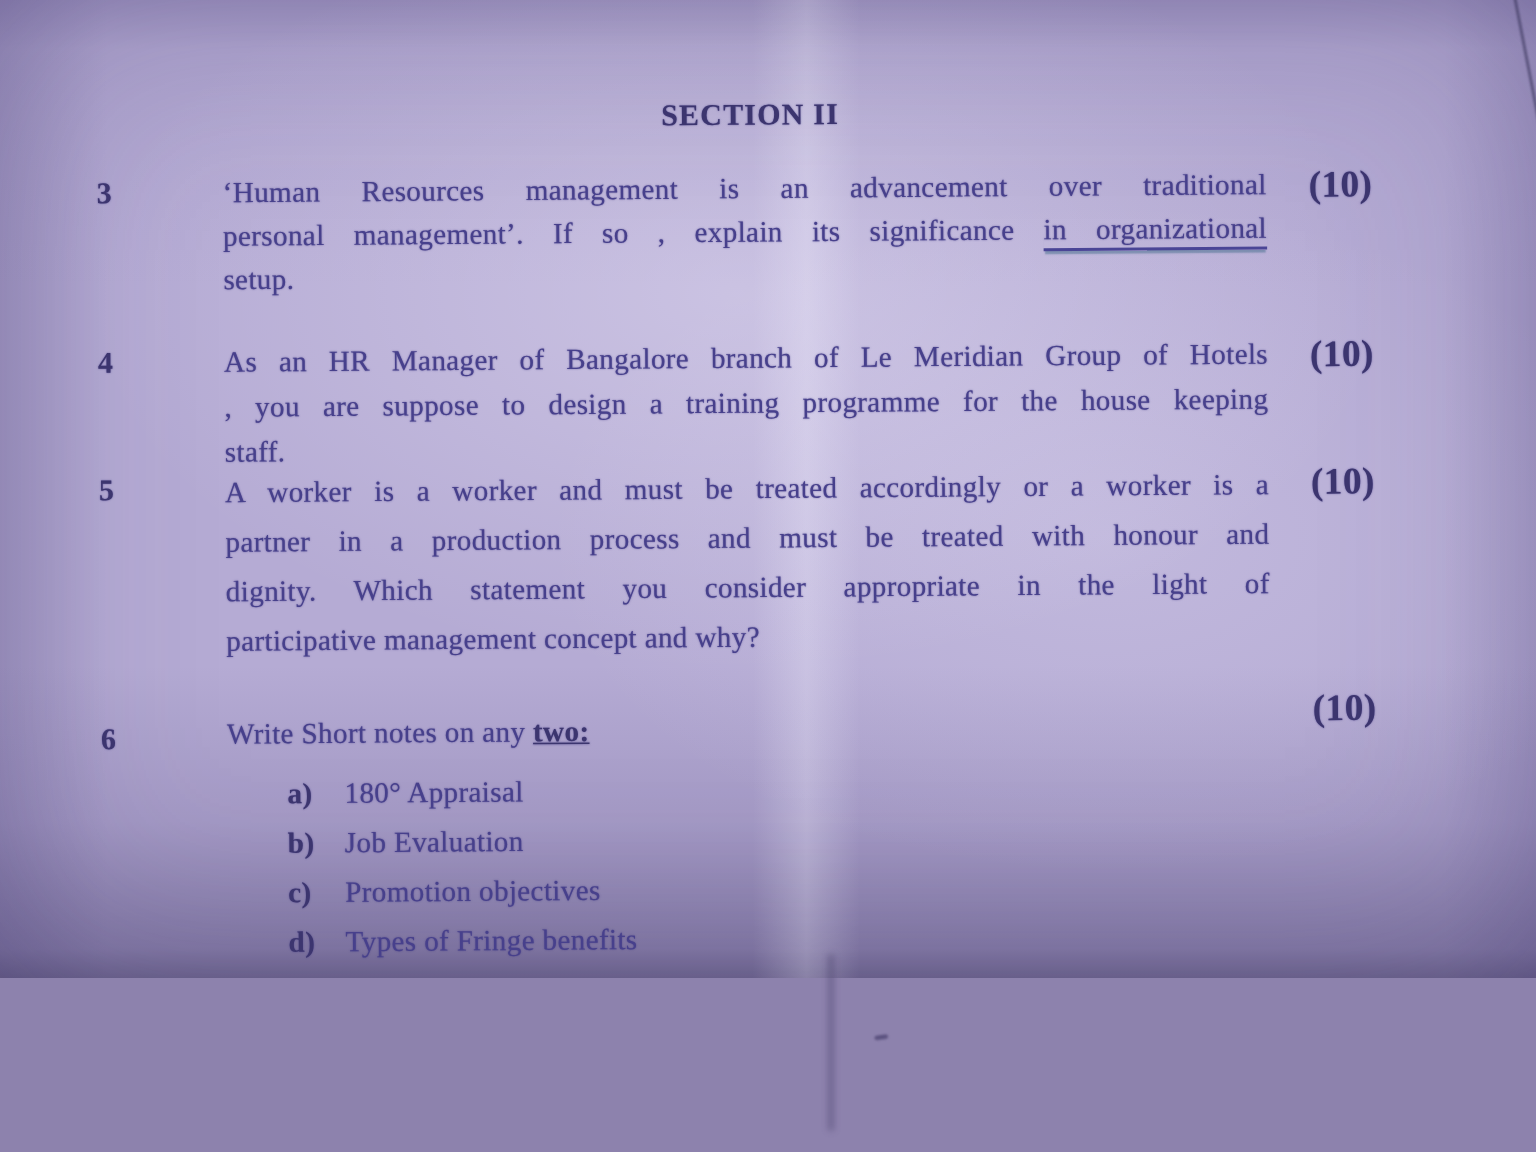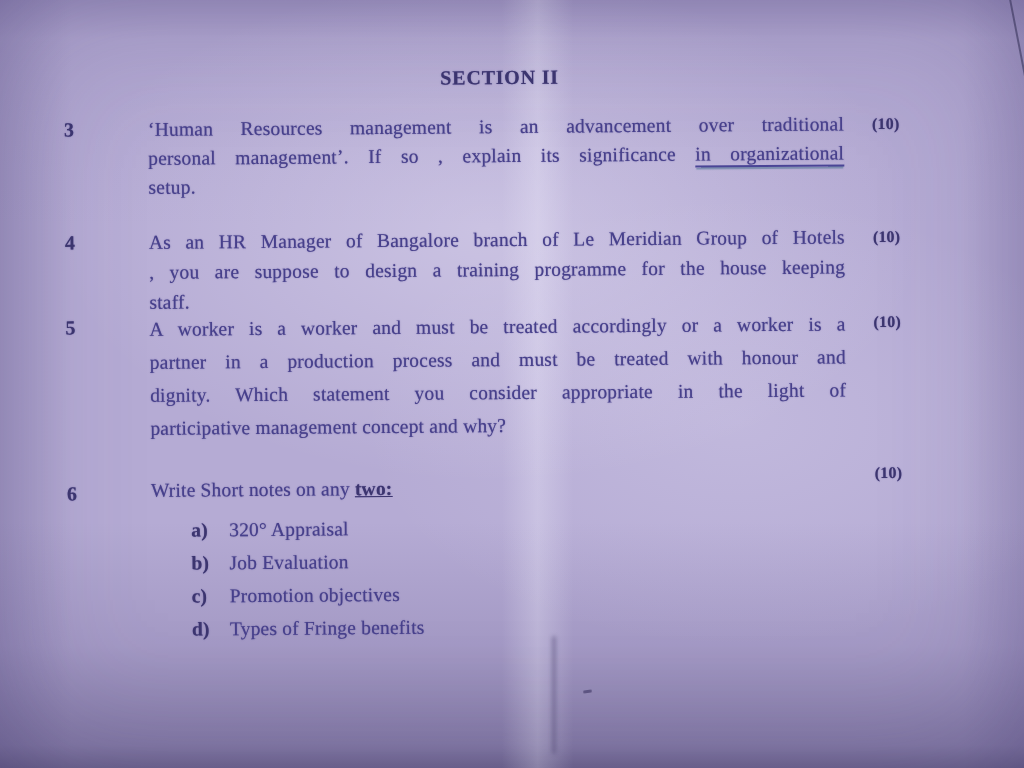--- a/index.html
+++ b/index.html
@@ -6,21 +6,21 @@
     margin: 0; padding: 0;
     width: 1024px; height: 768px;
     overflow: hidden;
     background: #8d82ad;
     font-family: "Liberation Serif", "DejaVu Serif", serif;
   }
 
   
   .photo {
     position: relative;
-    width: 1024px; height: 768px;
+    width: 1024px; height: 652px;
     background:
       
       radial-gradient(ellipse 620px 360px at 48% 30%, rgba(244,240,255,0.34), rgba(244,240,255,0) 70%),
       radial-gradient(ellipse 500px 300px at 72% 55%, rgba(236,232,252,0.22), rgba(236,232,252,0) 75%),
       
       linear-gradient(90deg, rgba(255,255,255,0) 49%, rgba(240,238,252,0.30) 52.5%, rgba(255,255,255,0) 56%),
       
       linear-gradient(180deg, rgba(96,84,140,0.28) 0%, rgba(96,84,140,0.06) 5%,
         rgba(0,0,0,0) 30%, rgba(0,0,0,0) 68%,
         rgba(86,74,128,0.18) 84%, rgba(66,56,104,0.42) 97%, rgba(52,44,86,0.55) 100%),
@@ -80,21 +80,21 @@
     position: absolute; left: 66px; top: 0;
     font-size: 20px; font-weight: bold; color: #3c356f;
     line-height: 29px;
   }
   .q-body {
     position: absolute; left: 150px; width: 696px; top: 0;
     font-size: 19.5px;
   }
   .q-marks {
     position: absolute; left: 874px; top: 0;
-    font-size: 16px; font-weight: bold; color: #3c356f;
+    font-size: 25px; font-weight: bold; color: #3c356f;
     line-height: 29px;
   }
 
   .jline {            
     text-align: justify;
     text-align-last: justify;
   }
   .lline { text-align: left; }   
 
   #q3 { top: 112px; }  #q3 .q-body { line-height: 29px; }
@@ -161,21 +161,21 @@
         <div class="lline">participative management concept and why?</div>
       </div>
       <div class="q-marks">(10)</div>
     </div>
 
     <div class="q" id="q6">
       <div class="q-num">6</div>
       <div class="q-body">
         <div class="lline"><span>Write Short notes on any </span><span class="bold-inline">two:</span></div>
         <div class="sub-items">
-          <div class="sub-item"><span class="item-label">a)</span><span>320° Appraisal</span></div>
+          <div class="sub-item"><span class="item-label">a)</span><span>180° Appraisal</span></div>
           <div class="sub-item"><span class="item-label">b)</span><span>Job Evaluation</span></div>
           <div class="sub-item"><span class="item-label">c)</span><span>Promotion objectives</span></div>
           <div class="sub-item"><span class="item-label">d)</span><span>Types of Fringe benefits</span></div>
         </div>
       </div>
       <div class="q-marks">(10)</div>
     </div>
 
   </div>
 </div>

